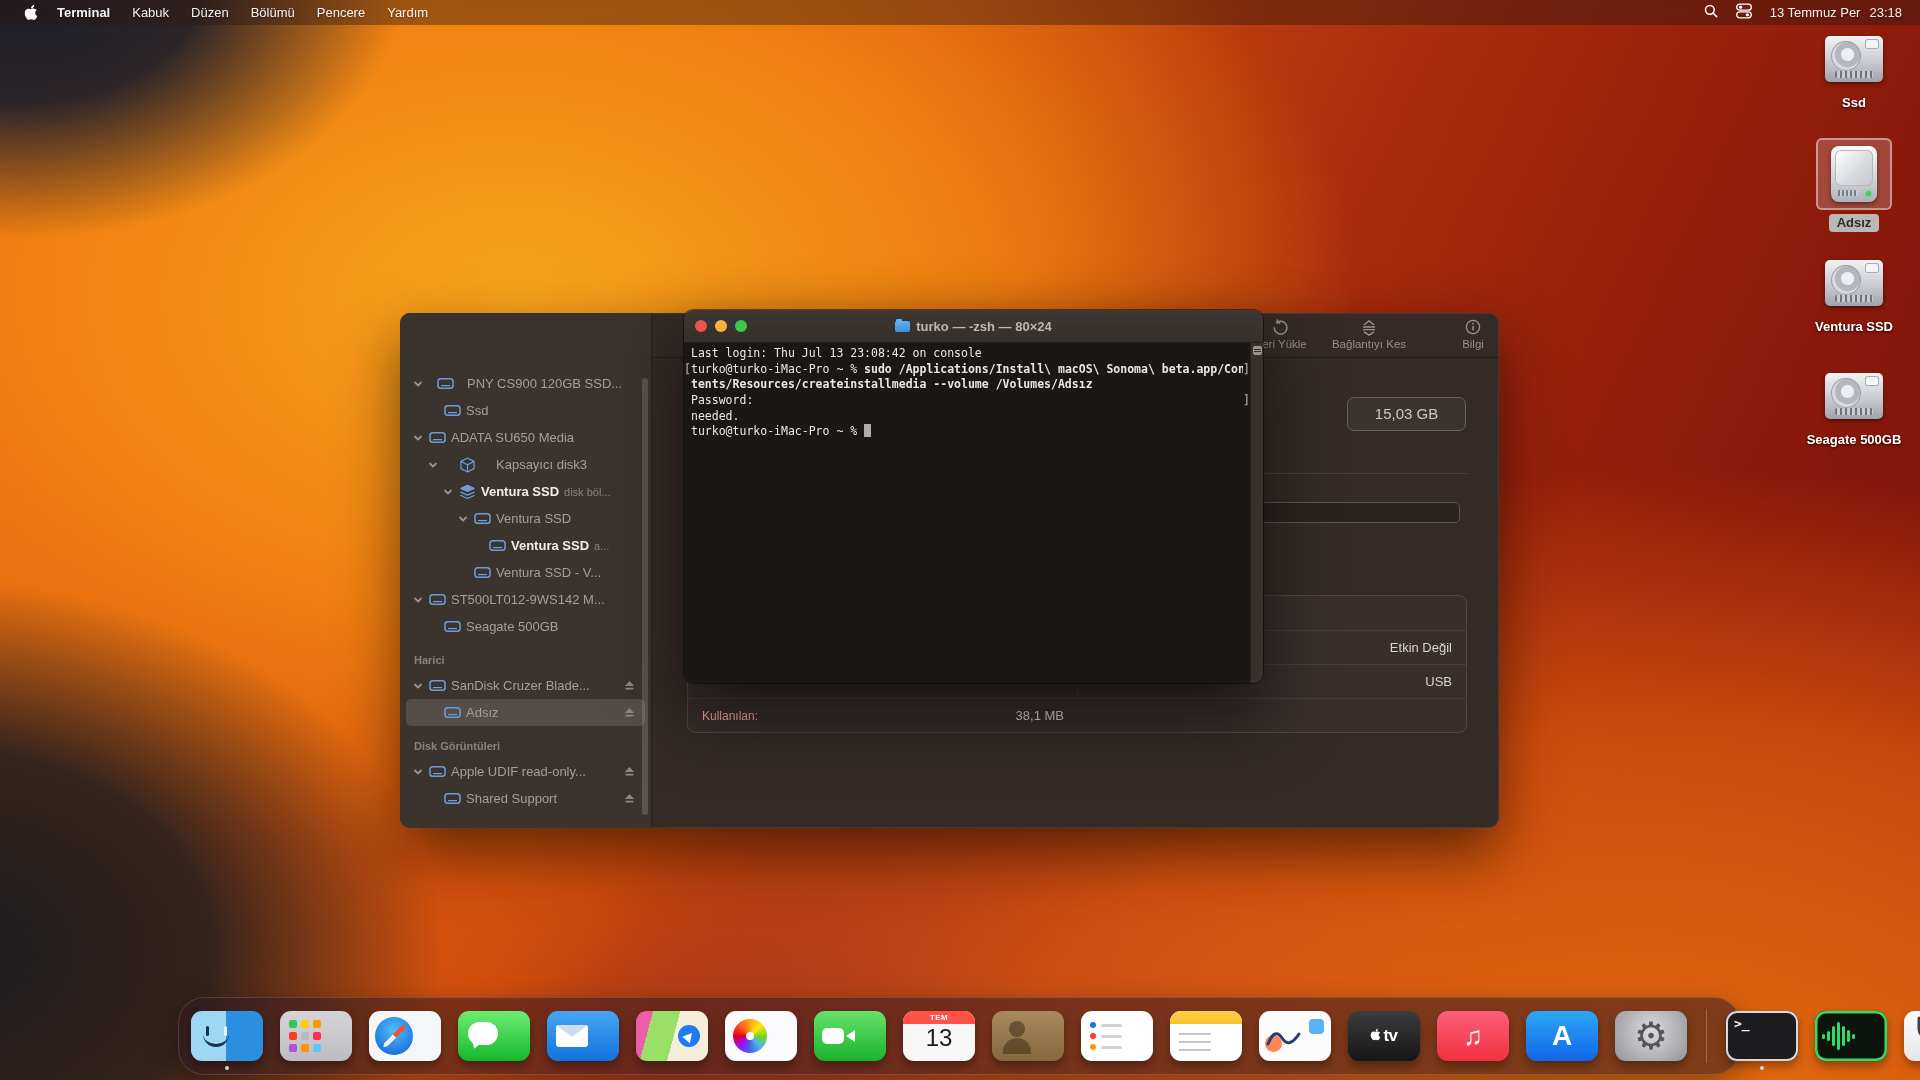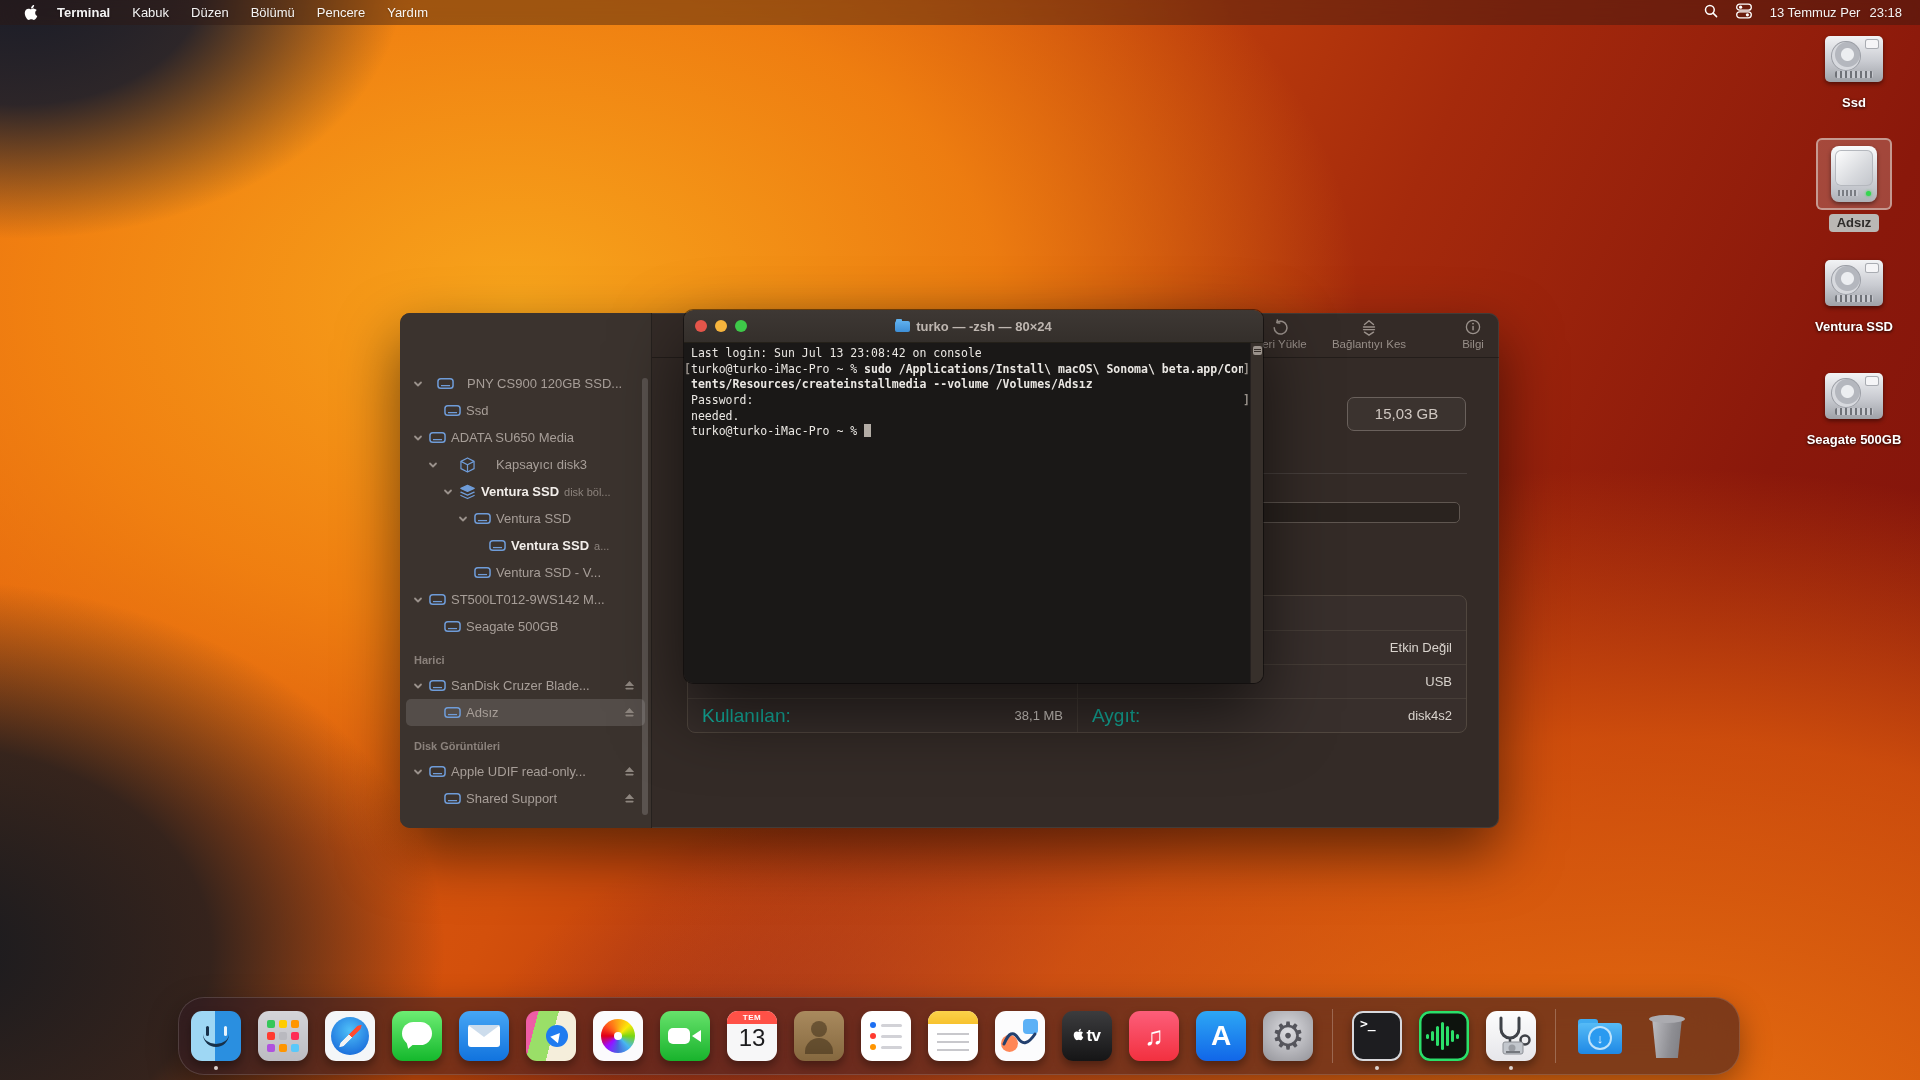--- a/index.html
+++ b/index.html
@@ -78,21 +78,21 @@
     border-radius:7px; color:#cfc7c1; font-size:15px; line-height:32px; text-align:center; background:rgba(255,255,255,.04); }
   .du-divider { position:absolute; left:292px; right:32px; top:160px; height:1px; background:rgba(255,255,255,.10); }
   .du-capbar { position:absolute; left:287px; top:189px; width:773px; height:21px; border:1px solid #5f5650;
     border-radius:5px; background:rgba(0,0,0,.18); }
   #du-info-table { position:absolute; left:287px; top:282px; width:780px; border:1px solid #51473f; border-radius:8px;
     background:rgba(255,255,255,.025); overflow:hidden; }
   .tbl-row { display:flex; height:34px; border-top:1px solid #473e38; }
   .tbl-row:first-child { border-top:none; }
   .tbl-cell { width:390px; display:flex; align-items:center; padding:0 14px; }
   .tbl-cell + .tbl-cell { border-left:1px solid #473e38; }
-  .tbl-lab { color:#14b8a6; font-size:19px; }
+  .tbl-lab { color:#fca5a5; font-size:12px; }
   .tbl-val { margin-left:auto; color:#d9d3cd; font-size:13px; }
 
   
   #term-window { position:absolute; left:684px; top:310px; width:579px; height:373px; z-index:3;
     border-radius:9px; overflow:hidden; box-shadow:0 30px 70px rgba(0,0,0,.6), 0 0 0 1px rgba(0,0,0,.45); }
   .t-titlebar { position:absolute; left:0; top:0; right:0; height:33px;
     background:linear-gradient(#3e3834,#342f2b); border-bottom:1px solid #242019;
     display:flex; align-items:center; justify-content:center; }
   .t-lights { position:absolute; left:11px; top:10px; display:flex; gap:8px; }
   .t-lights span { width:12px; height:12px; border-radius:50%; }
@@ -114,21 +114,21 @@
   .t-split::before { content:""; position:absolute; left:1px; right:1px; top:3px; height:1px; background:#37302b; box-shadow:0 2px 0 #37302b; }
 
   
   #dock { position:absolute; left:178px; top:997px; width:1562px; height:78px; z-index:40;
     background:rgba(48,26,34,.55); backdrop-filter:blur(24px); border-radius:26px;
     box-shadow:0 10px 30px rgba(0,0,0,.35), 0 0 0 1px rgba(255,255,255,.14) inset;
     display:flex; align-items:center; padding:0 13px; gap:17px; }
   .di-wrap { position:relative; flex:none; }
   .di-wrap.running::after { content:""; position:absolute; left:50%; bottom:-9px; transform:translateX(-50%);
     width:4px; height:4px; border-radius:50%; background:#dcd2ce; }
-  .di { width:50px; height:50px; border-radius:11px; position:relative; box-shadow:0 5px 10px rgba(0,0,0,.35); overflow:hidden; }
+  .di { width:72px; height:50px; border-radius:11px; position:relative; box-shadow:0 5px 10px rgba(0,0,0,.35); overflow:hidden; }
   .dock-divider { width:1px; height:54px; background:rgba(255,255,255,.24); flex:none; margin:0 2px; }
 
   .di.finder { background:linear-gradient(90deg,#9ed7f4 0 49%, #2a8fe0 49% 100%); }
   .di.finder::before { content:""; position:absolute; left:15px; top:15px; width:3px; height:10px; border-radius:2px;
     background:#173049; box-shadow:18px 0 0 #e8f4fb; }
   .di.finder::after { content:""; position:absolute; left:12px; top:18px; width:26px; height:15px; border-radius:0 0 14px 14px;
     border-bottom:3px solid #173049; }
   .di.launchpad { background:linear-gradient(#d4d4d8,#bcbcc2); }
   .di.launchpad::before { content:""; position:absolute; left:9px; top:9px; width:8px; height:8px; border-radius:2px; background:#34c759;
     box-shadow:12px 0 0 #ffcc00, 24px 0 0 #ff9500, 0 12px 0 #ff3b30, 12px 12px 0 #b9b9bf, 24px 12px 0 #ff2d55,
@@ -556,44 +556,40 @@
           <div class="tbl-cell">
             <span class="tbl-lab"></span>
             <span class="tbl-val">USB</span>
           </div>
         </div>
         <div class="tbl-row">
           <div class="tbl-cell">
             <span class="tbl-lab">Kullanılan:</span>
             <span class="tbl-val">38,1 MB</span>
           </div>
-          <div class="tbl-cell">
-            <span class="tbl-lab">Aygıt:</span>
-            <span class="tbl-val">disk4s2</span>
-          </div>
         </div>
       </div>
   </div>
 
   <div id="term-window">
     <div class="t-titlebar">
       <div class="t-lights">
         <span class="tl-red"></span>
         <span class="tl-yellow"></span>
         <span class="tl-green"></span>
       </div>
       <div class="t-titlewrap">
         <span class="t-folder"></span>
         <span class="t-title">turko — -zsh — 80×24</span>
       </div>
     </div>
     <div class="t-content">
         <div class="t-line">
           <span class="t-mark"></span>
-          <span class="t-text"><span>Last login: Sun Jul 13 23:08:42 on console</span></span>
+          <span class="t-text"><span>Last login: Thu Jul 13 23:08:42 on console</span></span>
           <span class="t-mark right"></span>
         </div>
         <div class="t-line">
           <span class="t-mark">[</span>
           <span class="t-text"><span>turko@turko-iMac-Pro ~ % </span><span class="t-b">sudo /Applications/Install\ macOS\ Sonoma\ beta.app/Con</span></span>
           <span class="t-mark right">]</span>
         </div>
         <div class="t-line">
           <span class="t-mark"></span>
           <span class="t-text"><span class="t-b">tents/Resources/createinstallmedia --volume /Volumes/Adsız</span></span>

